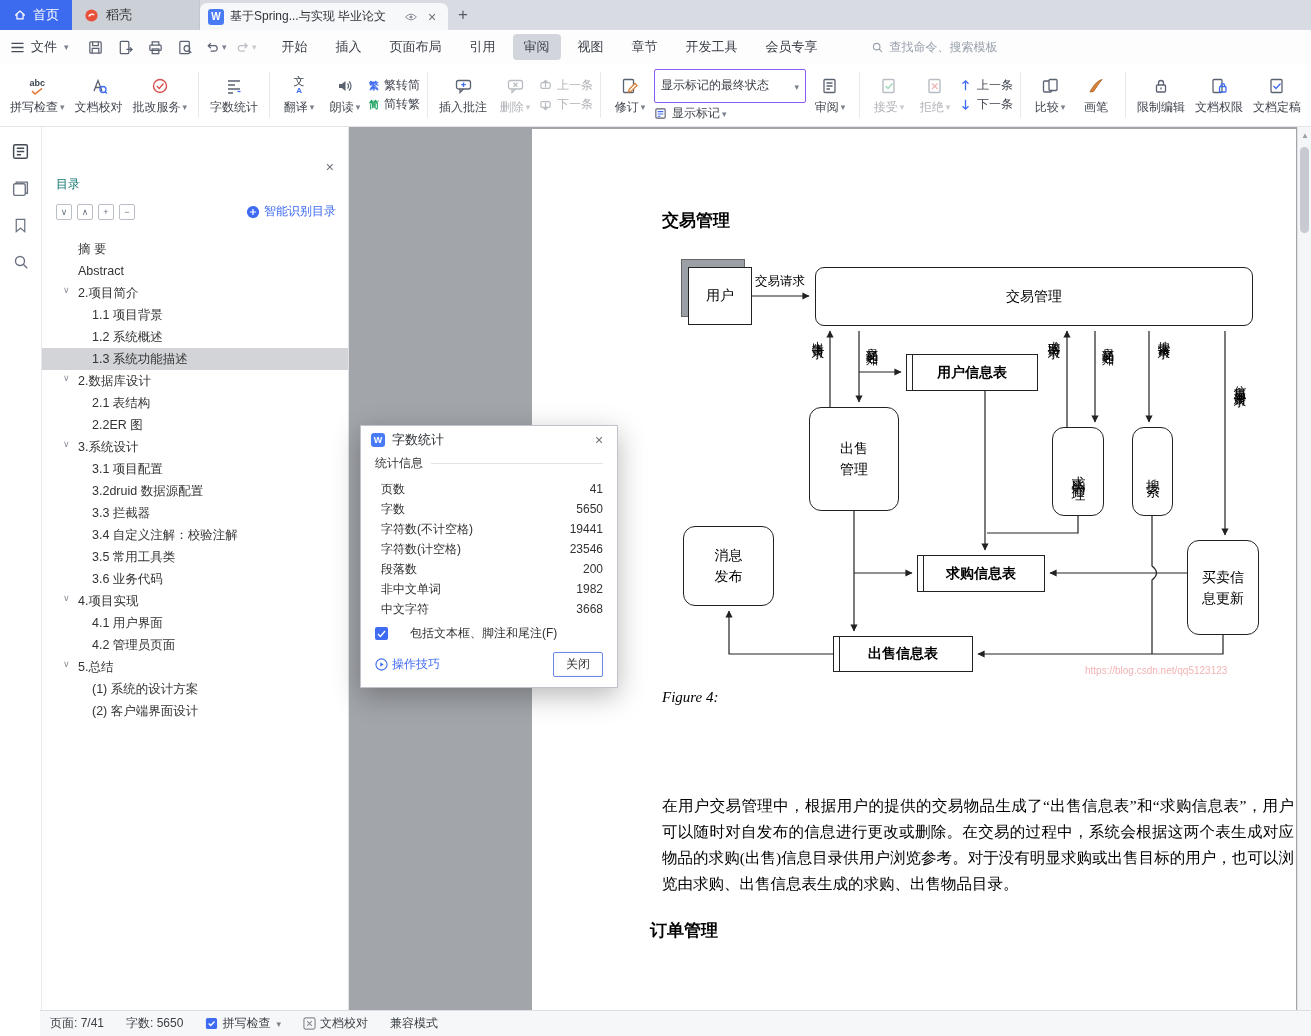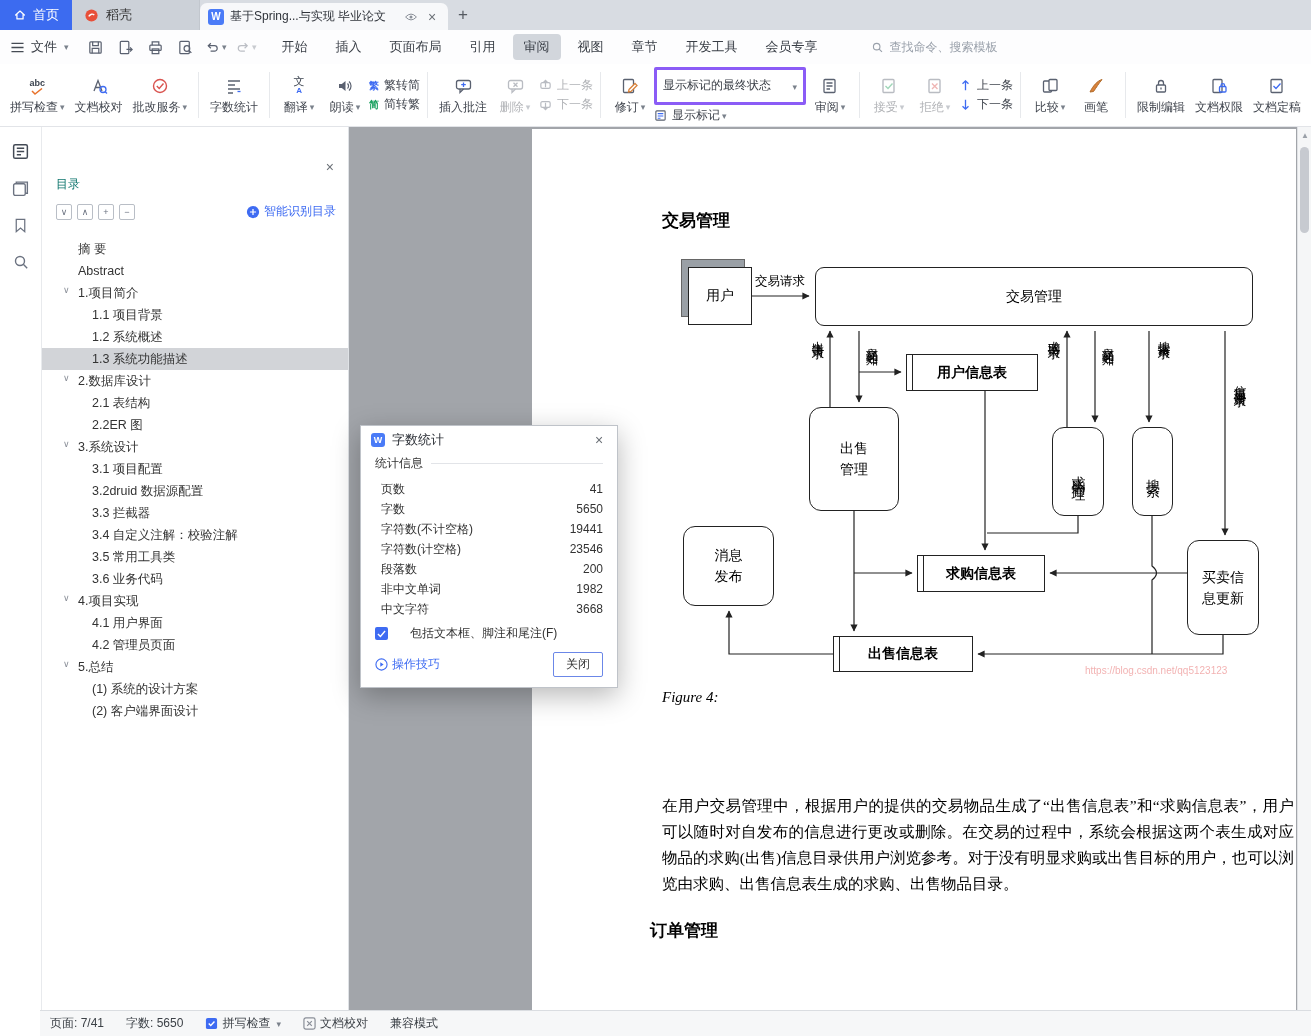--- a/index.html
+++ b/index.html
@@ -30,21 +30,21 @@
 
   
   .ribbon{height:63px;border-bottom:1px solid #e2e4e8;background:#fff;display:flex;align-items:center;padding:0 6px;gap:2px;overflow:hidden;}
   .rbtn{display:flex;flex-direction:column;align-items:center;justify-content:center;gap:4px;min-width:44px;padding:0 4px;height:56px;font-size:12px;color:#40454e;white-space:nowrap;}
   .rbtn .ic{height:20px;display:flex;align-items:flex-end;justify-content:center;}
   .rbtn .lbl{display:flex;align-items:center;}
   .sep{width:1px;height:46px;background:#e7e9ec;margin:0 5px;flex:none;}
   .rcol{display:flex;flex-direction:column;justify-content:center;gap:3px;height:56px;}
   .srow{display:flex;align-items:center;gap:5px;font-size:12px;color:#40454e;height:16px;white-space:nowrap;}
   .disabled{opacity:.42;}
-  .combo{width:152px;height:21px;border:3px solid #8b5cf6;border-radius:2px;background:#fff;display:flex;align-items:center;justify-content:space-between;padding:16px 6px;font-size:12px;color:#3a3f47;white-space:nowrap;}
+  .combo{width:152px;height:21px;border:1px solid #8b5cf6;border-radius:2px;background:#fff;display:flex;align-items:center;justify-content:space-between;padding:16px 6px;font-size:12px;color:#3a3f47;white-space:nowrap;}
   .zi{font-size:10px;font-weight:bold;}
   .zi.blue{color:#3e6bf2;} .zi.green{color:#18a05e;}
   .stack{display:flex;flex-direction:column;align-items:center;line-height:1;}
   .abc{font-size:9px;font-weight:bold;color:#3c4450;letter-spacing:0;}
 
   
   .main{height:883px;display:flex;}
   .iconstrip{width:42px;border-right:1px solid #e8eaed;background:#fff;display:flex;flex-direction:column;align-items:center;padding-top:14px;gap:17px;flex:none;}
   .strip-ic{width:20px;height:20px;display:flex;align-items:center;justify-content:center;}
 
@@ -532,21 +532,21 @@
       </div>
       <div class="ol-list">
         <div class="ol-item">
             <span class="ol-label">摘 要</span>
           </div>
         <div class="ol-item">
             <span class="ol-label">Abstract</span>
           </div>
         <div class="ol-item">
             <span class="ol-caret"></span>
-            <span class="ol-label">1.项目简介</span>
+            <span class="ol-label">2.项目简介</span>
           </div>
         <div class="ol-item lvl2">
             <span class="ol-label">1.1 项目背景</span>
           </div>
         <div class="ol-item lvl2">
             <span class="ol-label">1.2 系统概述</span>
           </div>
         <div class="ol-item lvl2 sel">
             <span class="ol-label">1.3 系统功能描述</span>
           </div>

